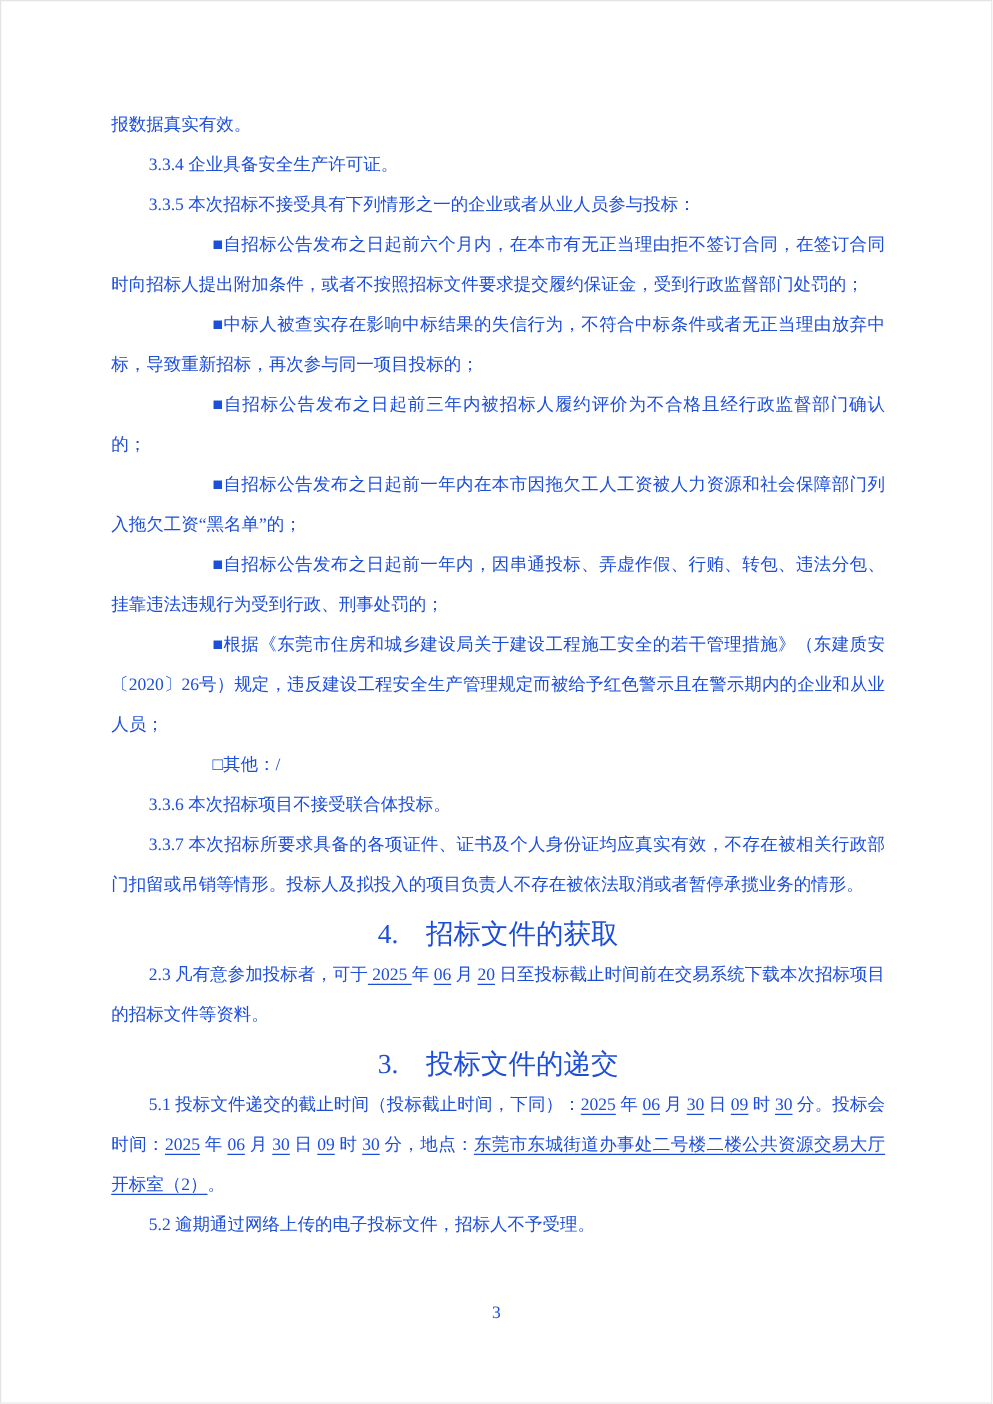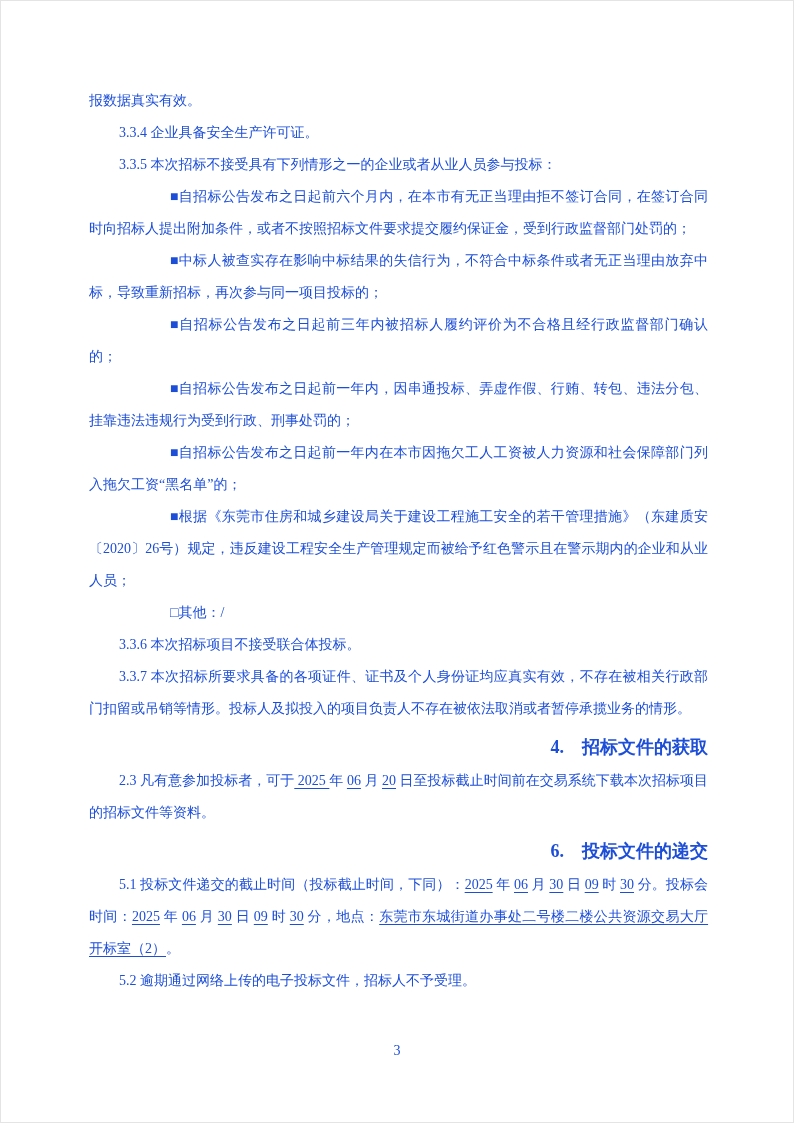--- a/index.html
+++ b/index.html
@@ -28,24 +28,24 @@
     margin: 0;
     font-size: 14px;
     line-height: 32px;
     text-align: justify;
     word-break: break-all;
   }
   p.indent2 { text-indent: 30px; }
   p.indent5 { text-indent: 81px; }
   h2.heading {
     margin: 4px 0 0 0;
-    font-size: 18px;
+    font-size: 22px;
     line-height: 36px;
-    font-weight: 700;
-    text-align: right;
+    font-weight: 400;
+    text-align: center;
     font-family: "Liberation Serif", "DejaVu Serif", serif;
   }
   .u {
     text-decoration: underline;
     text-underline-offset: 3px;
   }
   .page-num {
     position: absolute;
     left: 0;
     right: 0;
@@ -62,33 +62,33 @@
   <div class="content">
 
     <p class="body">报数据真实有效。</p>
 
     <p class="body indent2">3.3.4 企业具备安全生产许可证。</p>
     <p class="body indent2">3.3.5 本次招标不接受具有下列情形之一的企业或者从业人员参与投标：</p>
 
     <p class="body indent5">■自招标公告发布之日起前六个月内，在本市有无正当理由拒不签订合同，在签订合同时向招标人提出附加条件，或者不按照招标文件要求提交履约保证金，受到行政监督部门处罚的；</p>
     <p class="body indent5">■中标人被查实存在影响中标结果的失信行为，不符合中标条件或者无正当理由放弃中标，导致重新招标，再次参与同一项目投标的；</p>
     <p class="body indent5">■自招标公告发布之日起前三年内被招标人履约评价为不合格且经行政监督部门确认的；</p>
+    <p class="body indent5">■自招标公告发布之日起前一年内在本市因拖欠工人工资被人力资源和社会保障部门列入拖欠工资“黑名单”的；</p>
     <p class="body indent5">■自招标公告发布之日起前一年内，因串通投标、弄虚作假、行贿、转包、违法分包、挂靠违法违规行为受到行政、刑事处罚的；</p>
-    <p class="body indent5">■自招标公告发布之日起前一年内在本市因拖欠工人工资被人力资源和社会保障部门列入拖欠工资“黑名单”的；</p>
     <p class="body indent5">■根据《东莞市住房和城乡建设局关于建设工程施工安全的若干管理措施》（东建质安〔2020〕26号）规定，违反建设工程安全生产管理规定而被给予红色警示且在警示期内的企业和从业人员；</p>
     <p class="body indent5">□其他：/</p>
 
     <p class="body indent2">3.3.6 本次招标项目不接受联合体投标。</p>
     <p class="body indent2">3.3.7 本次招标所要求具备的各项证件、证书及个人身份证均应真实有效，不存在被相关行政部门扣留或吊销等情形。投标人及拟投入的项目负责人不存在被依法取消或者暂停承揽业务的情形。</p>
 
     <h2 class="heading">4.　招标文件的获取</h2>
 
     <p class="body indent2"><span>2.3 凡有意参加投标者，可于</span><span class="u"> 2025 </span><span>年 </span><span class="u">06</span><span> 月 </span><span class="u">20</span><span> 日至投标截止时间前在交易系统下载本次招标项目的招标文件等资料。</span></p>
 
-    <h2 class="heading">6.　投标文件的递交</h2>
+    <h2 class="heading">3.　投标文件的递交</h2>
 
     <p class="body indent2"><span>5.1 投标文件递交的截止时间（投标截止时间，下同）：</span><span class="u">2025</span><span> 年 </span><span class="u">06</span><span> 月 </span><span class="u">30</span><span> 日 </span><span class="u">09</span><span> 时 </span><span class="u">30</span><span> 分。投标会时间：</span><span class="u">2025</span><span> 年 </span><span class="u">06</span><span> 月 </span><span class="u">30</span><span> 日 </span><span class="u">09</span><span> 时 </span><span class="u">30</span><span> 分，地点：</span><span class="u">东莞市东城街道办事处二号楼二楼公共资源交易大厅开标室（2）</span><span>。</span></p>
 
     <p class="body indent2">5.2 逾期通过网络上传的电子投标文件，招标人不予受理。</p>
 
   </div>
 
   <div class="page-num">3</div>
 </div>
 

